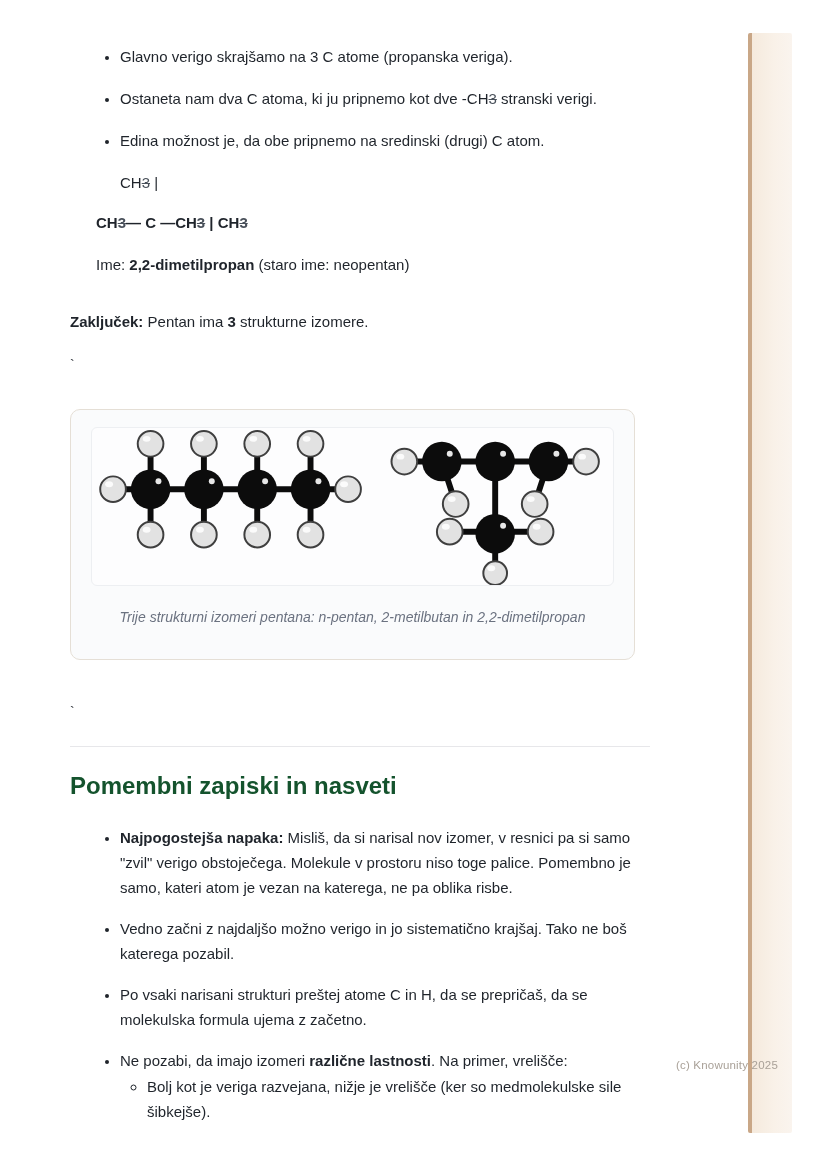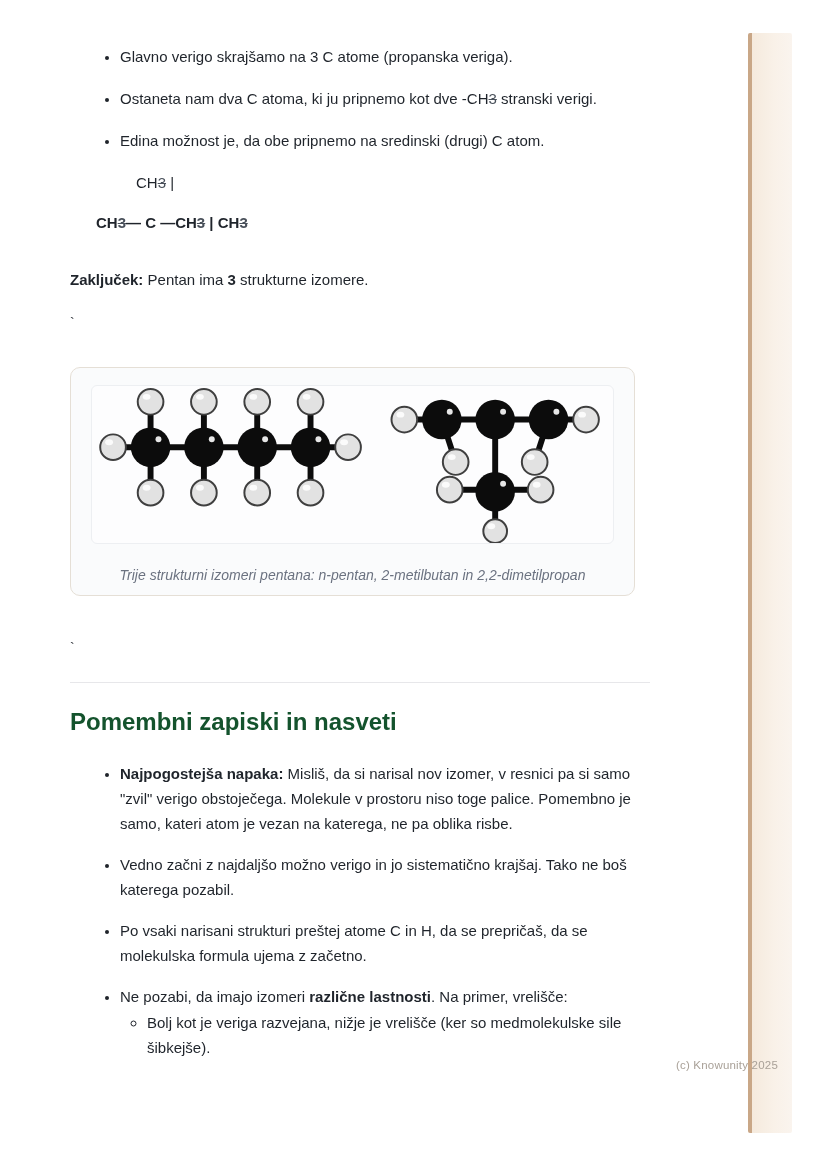--- a/index.html
+++ b/index.html
@@ -44,42 +44,42 @@
     width: 580px;
   }
 
   
   ul.intro-list { list-style: disc; padding-left: 50px; }
   ul.intro-list > li { line-height: 25px; margin-bottom: 17px; }
   ul.intro-list > li::marker { color: #1f242b; font-size: 14px; }
 
   .line { line-height: 25px; }
   .indent-1 { margin-left: 26px; }
-  .indent-2 { margin-left: 66px; }
+  .indent-2 { margin-left: 50px; }
 
   .formula-branch { margin-top: 17px; }
   .formula-backbone { margin-top: 15px; font-weight: bold; }
   .name-line { margin-top: 17px; }
   .conclusion-line { margin-top: 32px; }
 
   .stray-tick { line-height: 20px; font-size: 14px; color: #2a2f36; }
   .tick-1 { margin-top: 21px; }
   .tick-2 { margin-top: 42px; }
 
   b { font-weight: 700; }
   s { text-decoration: line-through; color: #49505a; }
 
   
   .figure-card {
     margin-top: 34px;
     width: 565px;
     background: #fafbfc;
     border: 1px solid #e5dfd6;
     border-radius: 10px;
-    padding: 17px 20px 10px 20px;
+    padding: 17px 20px 32px 20px;
   }
   .figure-panel {
     width: 100%;
     height: 159px;
     background: #fdfdfe;
     border: 1px solid #edeff2;
     border-radius: 6px;
     overflow: hidden;
   }
   .figure-panel svg { display: block; width: 100%; height: 100%; }
@@ -123,20 +123,21 @@
   <div class="content">
 
     <ul class="intro-list">
       <li>Glavno verigo skrajšamo na 3 C atome (propanska veriga).</li>
       <li>Ostaneta nam dva C atoma, ki ju pripnemo kot dve -CH<s>3</s> stranski verigi.</li>
       <li>Edina možnost je, da obe pripnemo na sredinski (drugi) C atom.</li>
     </ul>
 
     <p class="line indent-2 formula-branch">CH<s>3</s> |</p>
     <p class="line indent-1 formula-backbone">CH<s>3</s>— C —CH<s>3</s> | CH<s>3</s></p>
+    <p class="line indent-1 name-line">Ime: <b>2,2-dimetilpropan</b> (staro ime: neopentan)</p>
     <p class="line conclusion-line"><b>Zaključek:</b> Pentan ima <b>3</b> strukturne izomere.</p>
 
     <p class="stray-tick tick-1">`</p>
 
     <figure class="figure-card">
       <div class="figure-panel">
         <svg viewBox="0 0 523 159" xmlns="http://www.w3.org/2000/svg">
 
           <g stroke-linecap="round">
             <line x1="19" y1="62" x2="257" y2="62" stroke="#0c0c0c" stroke-width="6"></line>

